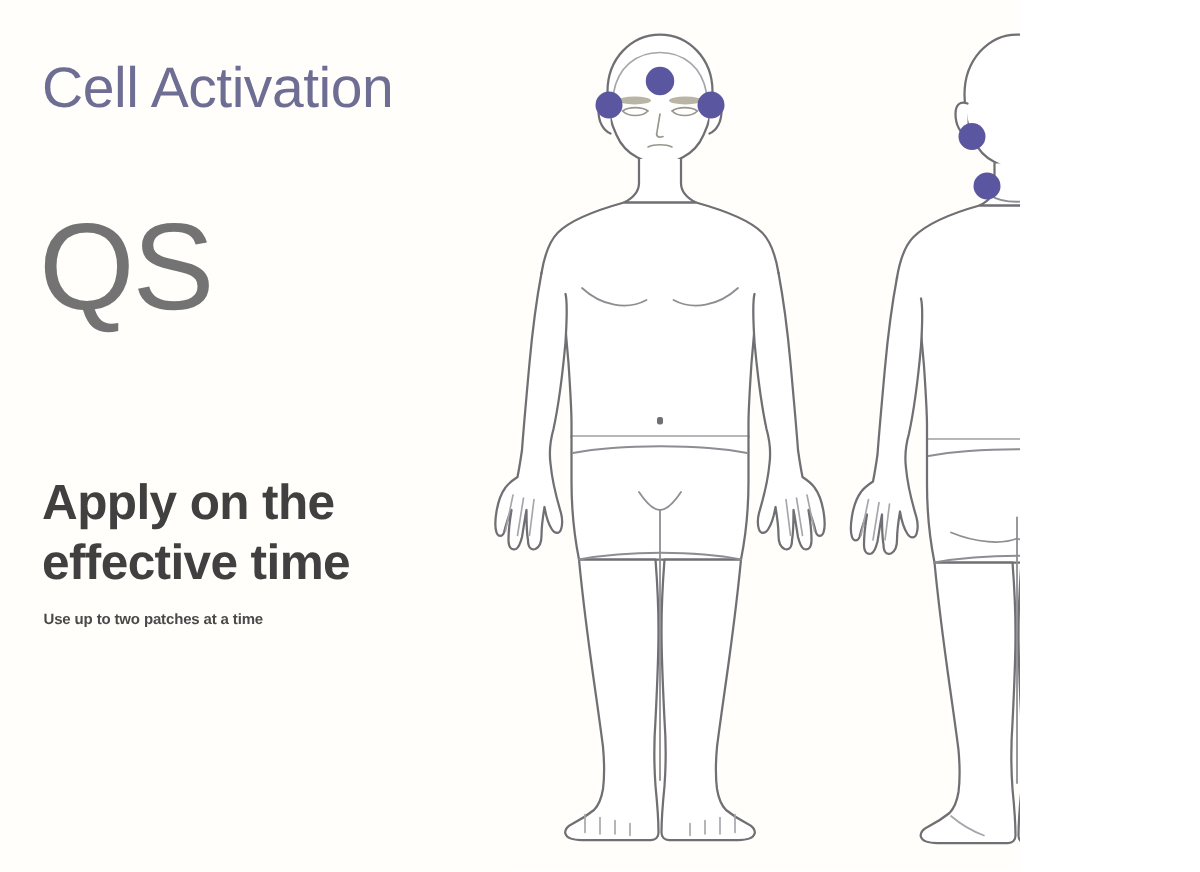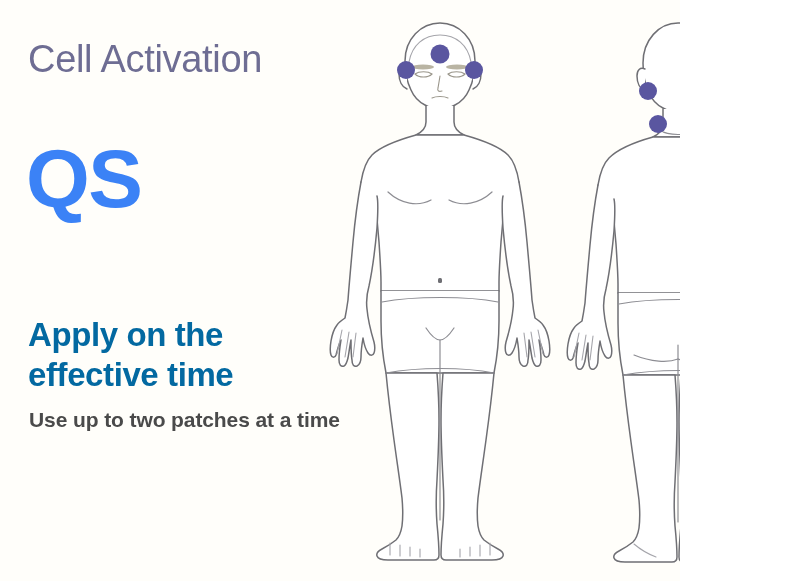--- a/index.html
+++ b/index.html
@@ -39,44 +39,44 @@
     color: #6e6d93;
   }
   #product-title .tline { display: block; }
 
   #brand-mark {
     position: absolute;
     left: 26px;
     top: 138px;
     font-size: 82px;
     line-height: 1;
-    font-weight: 700;
+    font-weight: 400;
     letter-spacing: -1.5px;
-    color: #3b82f6;
+    color: #737373;
   }
 
   #headline {
     position: absolute;
     left: 28px;
     top: 315px;
     width: 300px;
     font-size: 33px;
     line-height: 1.22;
     font-weight: 700;
     letter-spacing: -0.4px;
-    color: #0369a1;
+    color: #404040;
   }
   #headline .hline { display: block; }
 
   #subtext {
     position: absolute;
     left: 29px;
     top: 408px;
     width: 330px;
-    font-size: 21px;
+    font-size: 10px;
     font-weight: 700;
     letter-spacing: -0.1px;
     color: #4a4a4a;
   }
 
   
   #figures {
     position: absolute;
     left: 318px;
     top: 10px;

